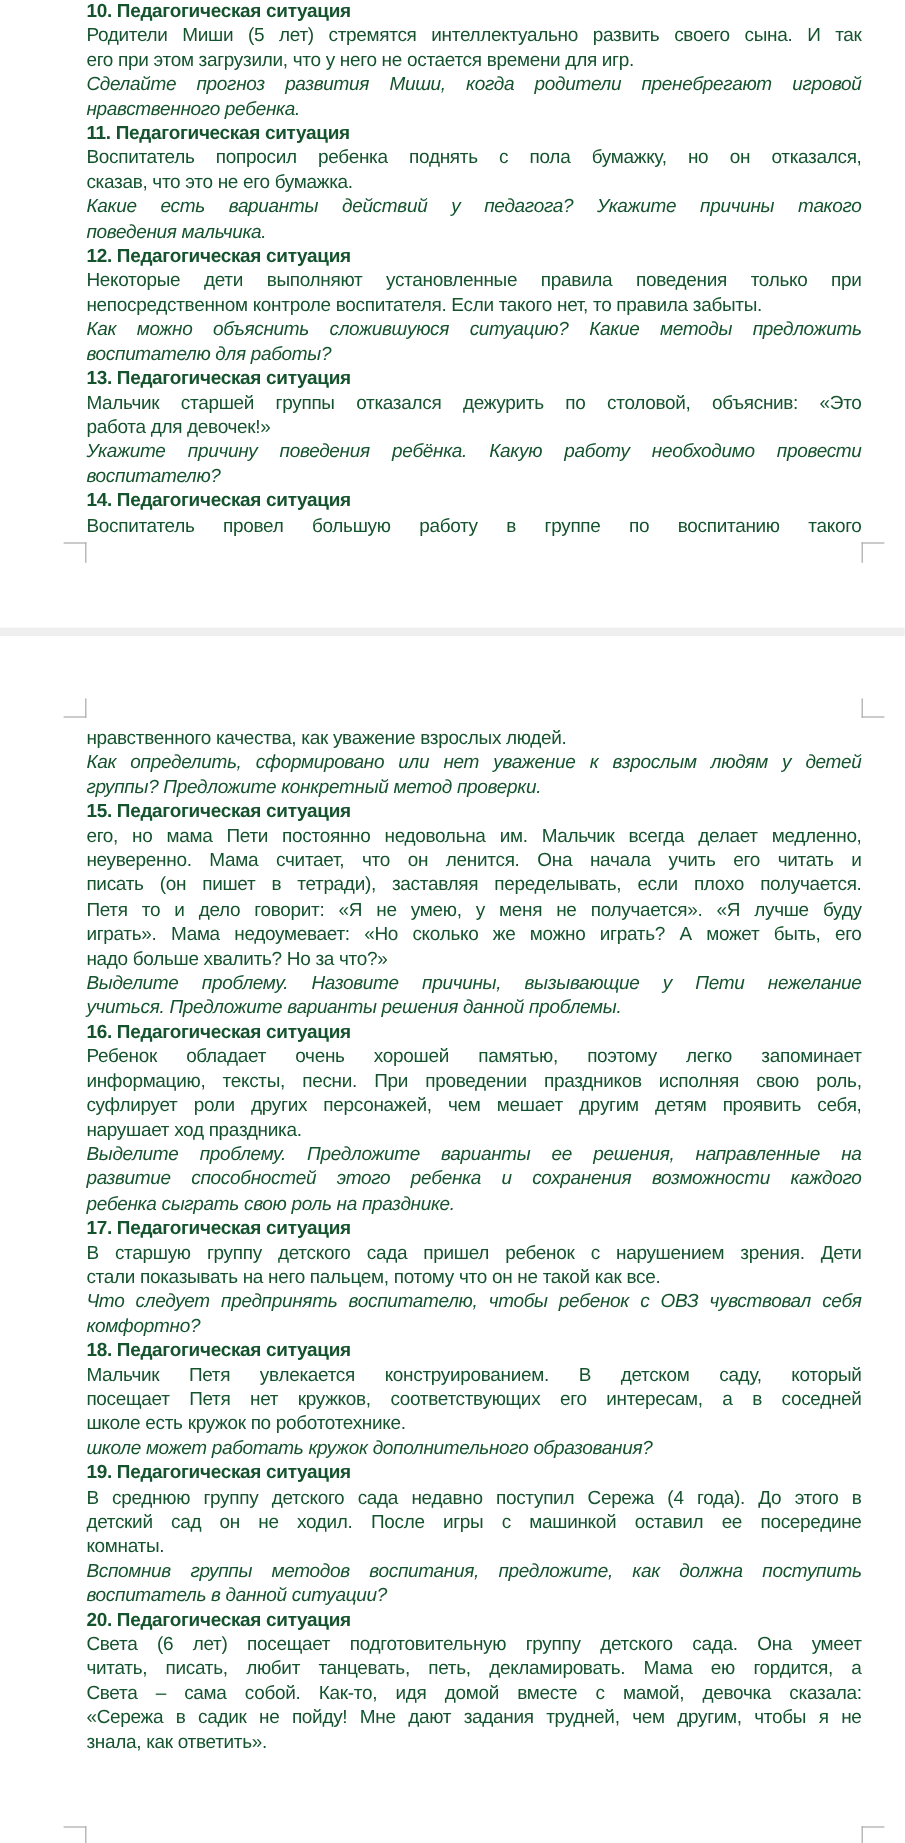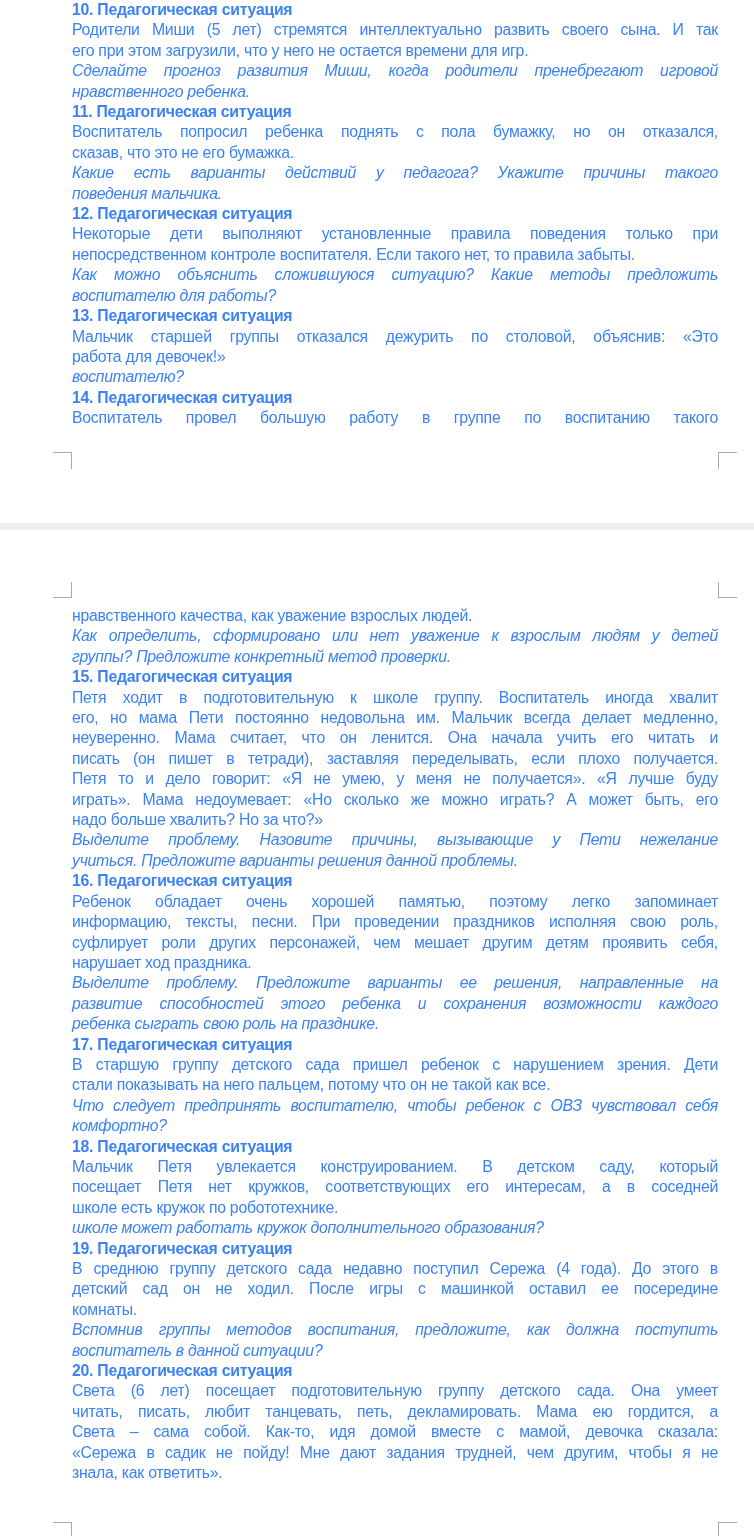--- a/index.html
+++ b/index.html
@@ -12,21 +12,21 @@
   .page-gap {
     position: absolute;
     left: 0; width: 754px;
     top: 523px; height: 7px;
     background: #efefef;
   }
   .page-text {
     position: absolute;
     left: 72px;
     width: 646px;
-    color: #3b82f6;
+    color: #14532d;
     font-size: 15.8px;
     line-height: 20.42px;
     letter-spacing: -0.25px;
   }
   #page1-text { top: 0px; }
   #page2-text { top: 606px; }
   .line { height: 20.42px; white-space: normal; }
   .line.h { font-weight: 700; }
   .line.q { font-weight: 400; font-style: italic; }
   .line.j { text-align: justify; text-align-last: justify; }
@@ -62,39 +62,39 @@
     <div class="line q j">Какие есть варианты действий у педагога? Укажите причины такого</div>
     <div class="line q">поведения мальчика.</div>
     <div class="line h">12. Педагогическая ситуация</div>
     <div class="line b j">Некоторые дети выполняют установленные правила поведения только при</div>
     <div class="line b">непосредственном контроле воспитателя. Если такого нет, то правила забыты.</div>
     <div class="line q j">Как можно объяснить сложившуюся ситуацию? Какие методы предложить</div>
     <div class="line q">воспитателю для работы?</div>
     <div class="line h">13. Педагогическая ситуация</div>
     <div class="line b j">Мальчик старшей группы отказался дежурить по столовой, объяснив: «Это</div>
     <div class="line b">работа для девочек!»</div>
+    <div class="line q j">Укажите причину поведения ребёнка. Какую работу необходимо провести</div>
     <div class="line q">воспитателю?</div>
     <div class="line h">14. Педагогическая ситуация</div>
     <div class="line b j">Воспитатель провел большую работу в группе по воспитанию такого</div>
   </div>
 
 <span class="mark tr" id="m-p1-left"></span>
 <span class="mark tl" id="m-p1-right"></span>
 
 <div class="page-gap"></div>
 
 <span class="mark br" id="m-p2-topleft"></span>
 <span class="mark bl" id="m-p2-topright"></span>
 
 <div class="page-text" id="page2-text">
     <div class="line b">нравственного качества, как уважение взрослых людей.</div>
     <div class="line q j">Как определить, сформировано или нет уважение к взрослым людям у детей</div>
     <div class="line q">группы? Предложите конкретный метод проверки.</div>
     <div class="line h">15. Педагогическая ситуация</div>
-    <div class="line b j">Петя ходит в подготовительную к школе группу. Воспитатель иногда хвалит</div>
     <div class="line b j">его, но мама Пети постоянно недовольна им. Мальчик всегда делает медленно,</div>
     <div class="line b j">неуверенно. Мама считает, что он ленится. Она начала учить его читать и</div>
     <div class="line b j">писать (он пишет в тетради), заставляя переделывать, если плохо получается.</div>
     <div class="line b j">Петя то и дело говорит: «Я не умею, у меня не получается». «Я лучше буду</div>
     <div class="line b j">играть». Мама недоумевает: «Но сколько же можно играть? А может быть, его</div>
     <div class="line b">надо больше хвалить? Но за что?»</div>
     <div class="line q j">Выделите проблему. Назовите причины, вызывающие у Пети нежелание</div>
     <div class="line q">учиться. Предложите варианты решения данной проблемы.</div>
     <div class="line h">16. Педагогическая ситуация</div>
     <div class="line b j">Ребенок обладает очень хорошей памятью, поэтому легко запоминает</div>

